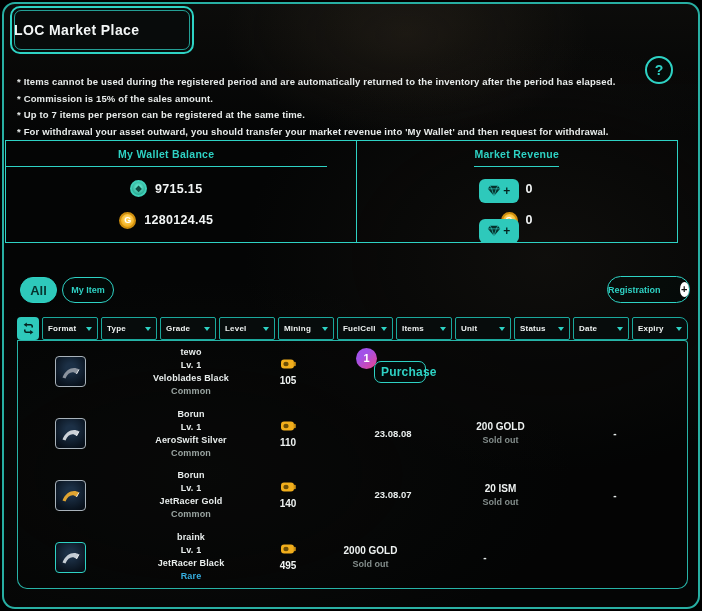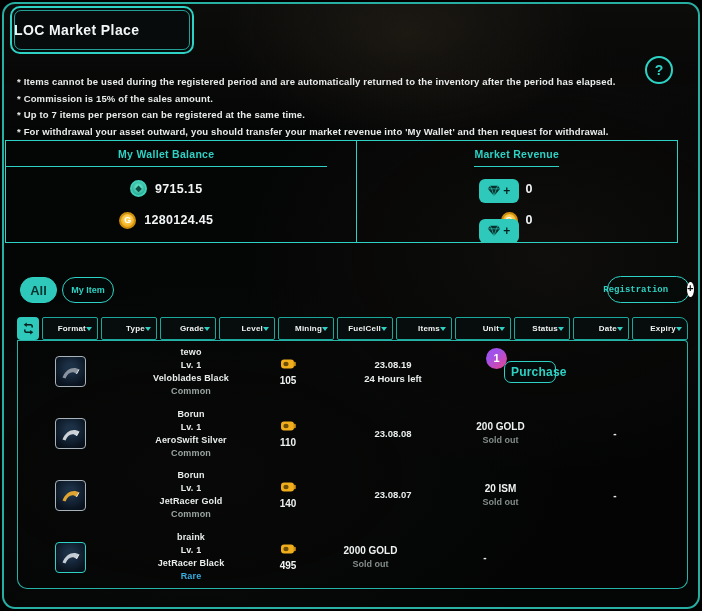--- a/index.html
+++ b/index.html
@@ -44,29 +44,29 @@
     display:flex;align-items:center;justify-content:center;gap:2px;cursor:pointer;}
   .gem-btn.r1{top:12px;} .gem-btn.r2{top:52px;}
   .gem-btn .plus{font-size:12px;font-weight:bold;color:#04231f;line-height:1;}
   
   .tab-all{position:absolute;left:16px;top:273px;width:37px;height:26px;border-radius:13px;border:1px solid #2ed2c4;
     background:#2ec9bb;color:#06332e;font-size:13px;font-weight:bold;cursor:pointer;}
   .tab-mine{position:absolute;left:58px;top:273px;width:52px;height:26px;border-radius:13px;border:1px solid #2ed2c4;
     background:rgba(0,14,12,.35);color:#2ed2c4;font-size:9px;font-weight:bold;cursor:pointer;}
   .reg-btn{position:absolute;left:603px;top:272px;width:83px;height:27px;border-radius:14px;border:1px solid #2ed2c4;
     background:rgba(0,14,12,.35);color:#2ed2c4;font-size:9px;font-weight:bold;cursor:pointer;
-    display:flex;align-items:center;justify-content:center;gap:19px;padding:0;font-family:Liberation Mono, monospace;}
+    display:flex;align-items:center;justify-content:center;gap:19px;padding:0;}
   .reg-plus{width:15px;height:15px;border-radius:50%;background:#fff;color:#111;
     display:flex;align-items:center;justify-content:center;font-size:11px;font-weight:bold;line-height:1;}
   
   .thead{position:absolute;left:13px;top:313px;width:671px;height:23px;display:flex;gap:3px;}
   .sync-cell{width:22px;height:23px;background:#2ec9bb;border-radius:4px;display:flex;align-items:center;justify-content:center;cursor:pointer;flex:none;}
   .hcells{flex:1;display:flex;gap:3px;}
   .hcell{flex:1;background:#070c0c;border:1px solid #1aa89c;border-radius:2px;
-    display:flex;align-items:center;justify-content:flex-end;padding:0 5px;cursor:pointer;}
+    display:flex;align-items:center;justify-content:space-between;padding:0 5px;cursor:pointer;}
   .hcell:last-child{border-top-right-radius:8px;}
   .hcell .lbl{font-size:8px;font-weight:bold;color:#eef2f1;letter-spacing:.2px;}
   .caret{width:0;height:0;border-left:3.5px solid transparent;border-right:3.5px solid transparent;border-top:4.5px solid #2ed2c4;}
   
   .tbody{position:absolute;left:13px;top:336px;width:671px;height:249px;box-sizing:border-box;
     border:1px solid rgba(46,210,196,.85);border-radius:0 4px 10px 10px;
     display:flex;flex-direction:column;background:rgba(2,4,4,.25);}
   .mrow{flex:1;display:flex;align-items:center;}
   .cell{display:flex;flex-direction:column;align-items:center;justify-content:center;box-sizing:border-box;}
   .c-thumb{width:105px}.c-name{width:125px}.c-mining{width:80px}.c-date{width:130px}.c-price{width:85px}.c-action{width:144px}
@@ -231,24 +231,20 @@
       <span class="grade" style="color: rgb(154, 165, 162);">Common</span>
     </div>
     <div class="cell c-mining mining-wrap">
       <svg width="17" height="12" viewBox="0 0 17 12">
         <rect x="1" y="1.5" rx="3" width="13" height="9" fill="#f1ae1c"></rect>
         <ellipse cx="6" cy="6" rx="2.6" ry="2.2" fill="#6b4d06"></ellipse>
         <rect x="13.6" y="3.8" width="2.2" height="4.4" rx="1" fill="#c98e12"></rect>
       </svg>
       <span class="mval">105</span>
     </div>
-    <div class="cell c-date">
-      <span>23.08.19</span>
-      <span>24 Hours left</span>
-    </div>
     <div class="cell c-action">
       <div class="buy-wrap">
         <span class="badge">1</span>
         <button class="buy-btn">Purchase</button>
       </div>
 
     </div>
   </div>
       <div class="mrow">
     <div class="cell c-thumb">

